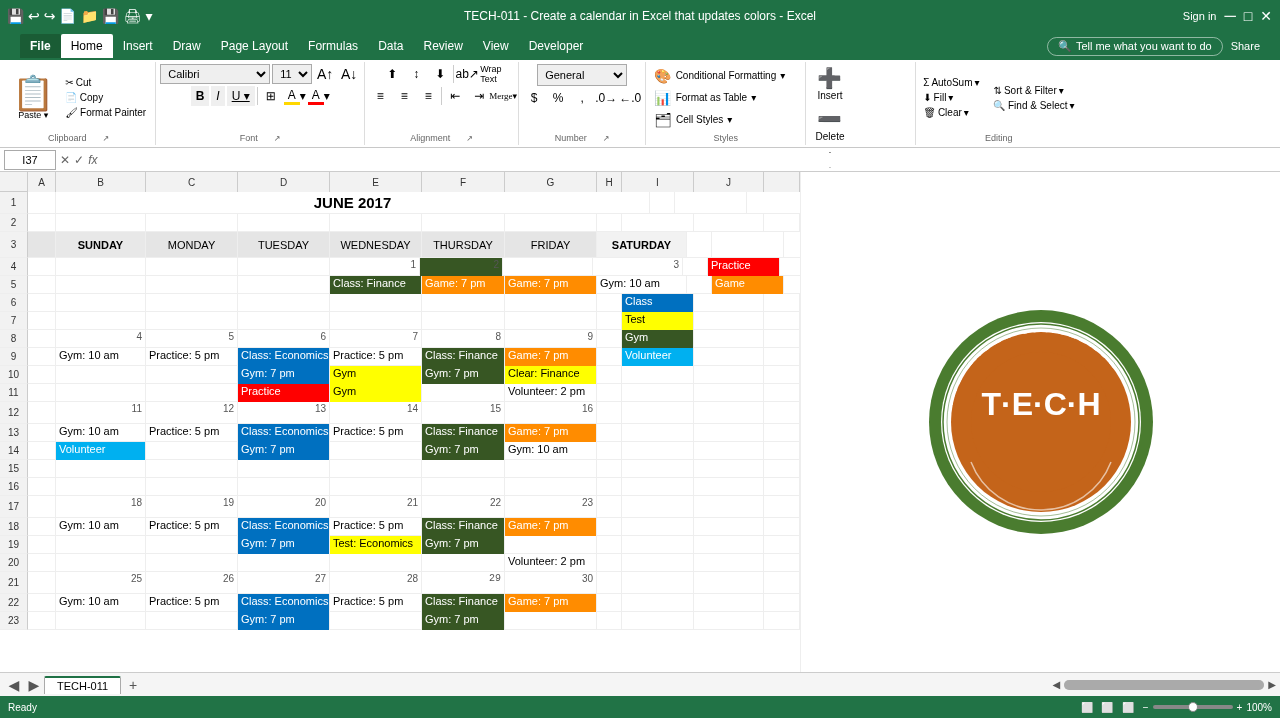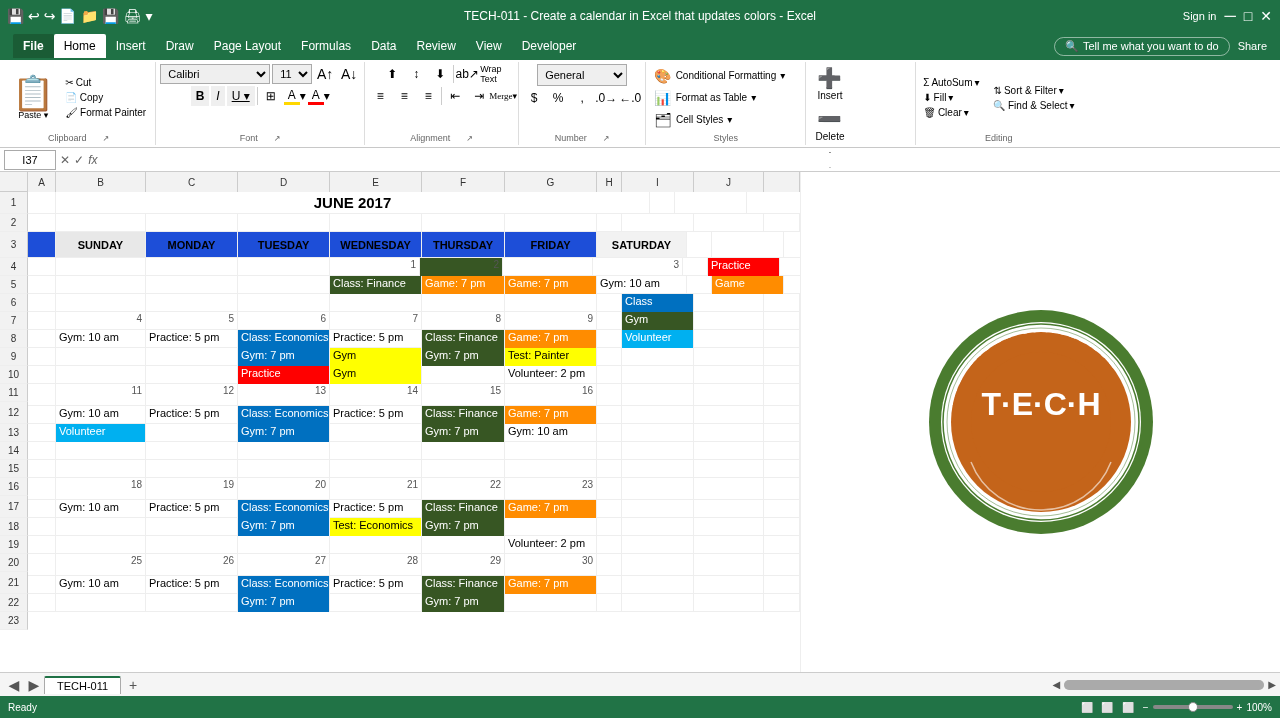--- a/index.html
+++ b/index.html
@@ -187,22 +187,22 @@
       font-size: 11px;
       overflow: hidden;
       white-space: nowrap;
       display: flex;
       align-items: flex-start;
       flex-shrink: 0;
       min-height: 18px;
       position: relative;
     }
     .cell.header-row {
-      font-weight: bold;
-      background: #1d4ed8;
+      font-weight: normal;
+      background: #e5e5e5;
       justify-content: center;
       align-items: center;
     }
     .cell.title-cell {
       font-size: 16px;
       font-weight: bold;
       justify-content: center;
       align-items: center;
     }
     .cell.green-bg { background: #375623; color: white; }
@@ -264,21 +264,21 @@
     .col-j { width: 70px; }
     .qa-icon { font-size: 14px; color: white; cursor: pointer; }
 
     .tell-me { border: 1px solid rgba(255,255,255,0.5); border-radius: 12px; padding: 2px 10px; font-size: 11px; color: white; display: flex; align-items: center; gap: 4px; cursor: pointer; }
 
     #ribbon-bar {
       display: flex;
       align-items: center;
       justify-content: space-between;
       background: #1f7145;
-      padding: 0 13px;
+      padding: 0 20px;
       height: 28px;
     }
 
     .ribbon-content-area {
       display: flex;
       align-items: stretch;
       height: 88px;
       padding: 2px;
       background: #fff;
       border-bottom: 1px solid #c8c8c8;
@@ -668,20 +668,33 @@
           <div class="cell col-d"></div>
           <div class="cell col-e"></div>
           <div class="cell col-f"></div>
           <div class="cell col-g"></div>
           <div class="cell col-h"></div>
           <div class="cell col-i" style="background:#0070C0;color:white;">Class</div>
           <div class="cell col-j"></div>
           <div class="cell" style="flex:1;"></div>
         </div>
 
+        <div class="grid-row" style="height:18px;">
+          <div class="cell col-a"></div>
+          <div class="cell col-b"></div>
+          <div class="cell col-c"></div>
+          <div class="cell col-d"></div>
+          <div class="cell col-e"></div>
+          <div class="cell col-f"></div>
+          <div class="cell col-g"></div>
+          <div class="cell col-h"></div>
+          <div class="cell col-i" style="background:#FFFF00;color:#000;">Test</div>
+          <div class="cell col-j"></div>
+          <div class="cell" style="flex:1;"></div>
+        </div>
 
         <div class="grid-row" style="height:18px;">
           <div class="cell col-a"></div>
           <div class="cell col-b" style="font-size:10px;justify-content:flex-end;color:#555;">4</div>
           <div class="cell col-c" style="font-size:10px;justify-content:flex-end;color:#555;">5</div>
           <div class="cell col-d" style="font-size:10px;justify-content:flex-end;color:#555;">6</div>
           <div class="cell col-e" style="font-size:10px;justify-content:flex-end;color:#555;">7</div>
           <div class="cell col-f" style="font-size:10px;justify-content:flex-end;color:#555;">8</div>
           <div class="cell col-g" style="font-size:10px;justify-content:flex-end;color:#555;">9</div>
           <div class="cell col-h"></div>
@@ -704,21 +717,21 @@
           <div class="cell" style="flex:1;"></div>
         </div>
 
         <div class="grid-row" style="height:18px;">
           <div class="cell col-a"></div>
           <div class="cell col-b"></div>
           <div class="cell col-c"></div>
           <div class="cell col-d" style="background:#0070C0;color:white;">Gym: 7 pm</div>
           <div class="cell col-e" style="background:#FFFF00;color:#000;">Gym</div>
           <div class="cell col-f green-bg">Gym: 7 pm</div>
-          <div class="cell col-g" style="background:#FFFF00;color:#000;">Test: Painter</div>
+          <div class="cell col-g" style="background:#FFFF00;color:#000;">Clear: Finance</div>
           <div class="cell col-h"></div>
           <div class="cell col-i"></div>
           <div class="cell col-j"></div>
           <div class="cell" style="flex:1;"></div>
         </div>
 
         <div class="grid-row" style="height:18px;">
           <div class="cell col-a"></div>
           <div class="cell col-b"></div>
           <div class="cell col-c"></div>
@@ -857,21 +870,21 @@
           <div class="cell col-j"></div>
           <div class="cell" style="flex:1;"></div>
         </div>
 
         <div class="grid-row" style="height:22px;">
           <div class="cell col-a"></div>
           <div class="cell col-b" style="font-size:10px;justify-content:flex-end;color:#555;">25</div>
           <div class="cell col-c" style="font-size:10px;justify-content:flex-end;color:#555;">26</div>
           <div class="cell col-d" style="font-size:10px;justify-content:flex-end;color:#555;">27</div>
           <div class="cell col-e" style="font-size:10px;justify-content:flex-end;color:#555;">28</div>
-          <div class="cell col-f" style="font-size:10px;justify-content:flex-end;color:#555;">29</div>
+          <div class="cell col-f" style="font-size:10px;justify-content:flex-end;color:#555;font-family:Liberation Mono, monospace;">29</div>
           <div class="cell col-g" style="font-size:10px;justify-content:flex-end;color:#555;">30</div>
           <div class="cell col-h"></div>
           <div class="cell col-i"></div>
           <div class="cell col-j"></div>
           <div class="cell" style="flex:1;"></div>
         </div>
 
         <div class="grid-row" style="height:18px;">
           <div class="cell col-a"></div>
           <div class="cell col-b">Gym: 10 am</div>

